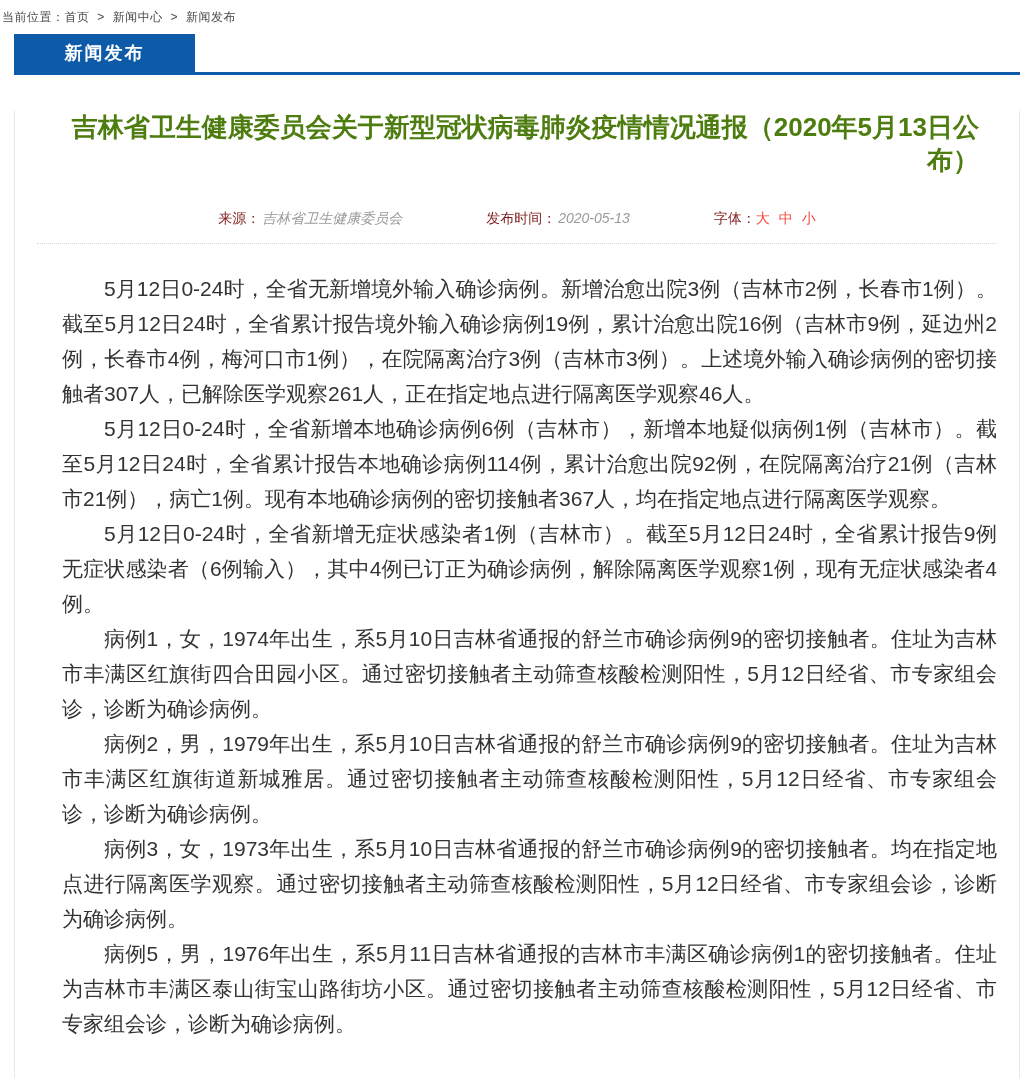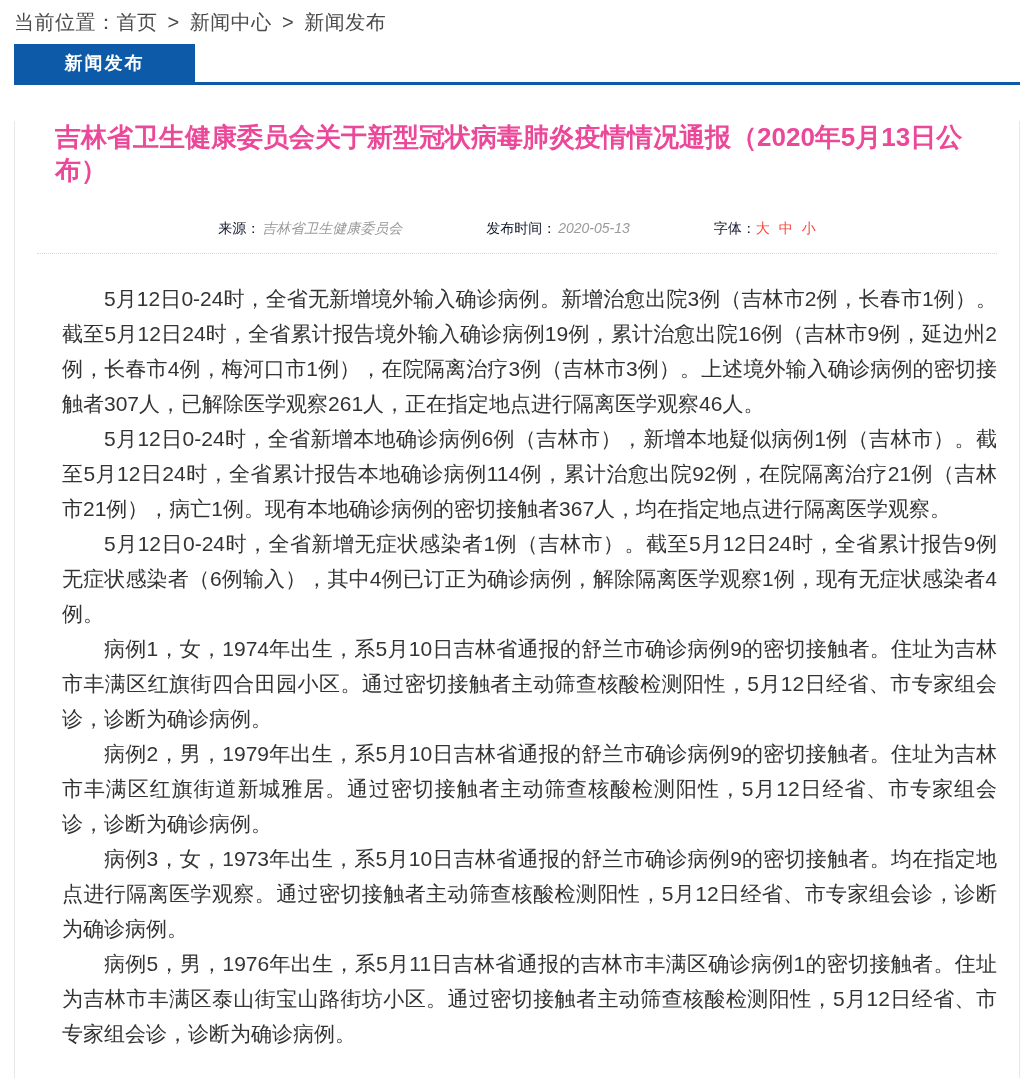--- a/index.html
+++ b/index.html
@@ -8,22 +8,22 @@
     width: 1029px;
     height: 1078px;
     font-family: "Liberation Sans", "DejaVu Sans", sans-serif;
     color: #333333;
     overflow: hidden;
   }
   .page { width: 1029px; position: relative; }
 
   
   .breadcrumb {
-    padding: 9px 0 8px 14px;
-    font-size: 20px;
+    padding: 9px 0 8px 2px;
+    font-size: 12px;
     color: #4a4a4a;
     letter-spacing: 0.5px;
   }
   .breadcrumb a {
     color: #4a4a4a;
     text-decoration: none;
     cursor: pointer;
   }
   .breadcrumb .sep { margin: 0 4px; color: #4a4a4a; }
 
@@ -56,35 +56,35 @@
     border-left: 1px solid #e7e7e7;
     border-right: 1px solid #e7e7e7;
     padding-bottom: 20px;
   }
 
   .article-title {
     margin: 36px 40px 0 40px;
     font-size: 26px;
     line-height: 33px;
     font-weight: bold;
-    color: #ec4899;
-    text-align: left;
+    color: #4d7c0f;
+    text-align: right;
   }
 
   .meta {
     margin-top: 33px;
     display: flex;
     justify-content: center;
     align-items: center;
     gap: 84px;
     font-size: 14px;
     color: #9a9a9a;
   }
   .meta .item { white-space: nowrap; }
-  .meta .label { color: #0f172a; }
+  .meta .label { color: #7f1d1d; }
   .meta .value { color: #9a9a9a; margin-left: 2px; font-style: italic; }
   .font-sizes { display: inline-flex; gap: 9px; }
   .font-sizes span {
     color: #f5473d;
     cursor: pointer;
   }
 
   .dotted {
     margin: 15px 22px 0 22px;
     border-bottom: 1px dotted #d8d8d8;

